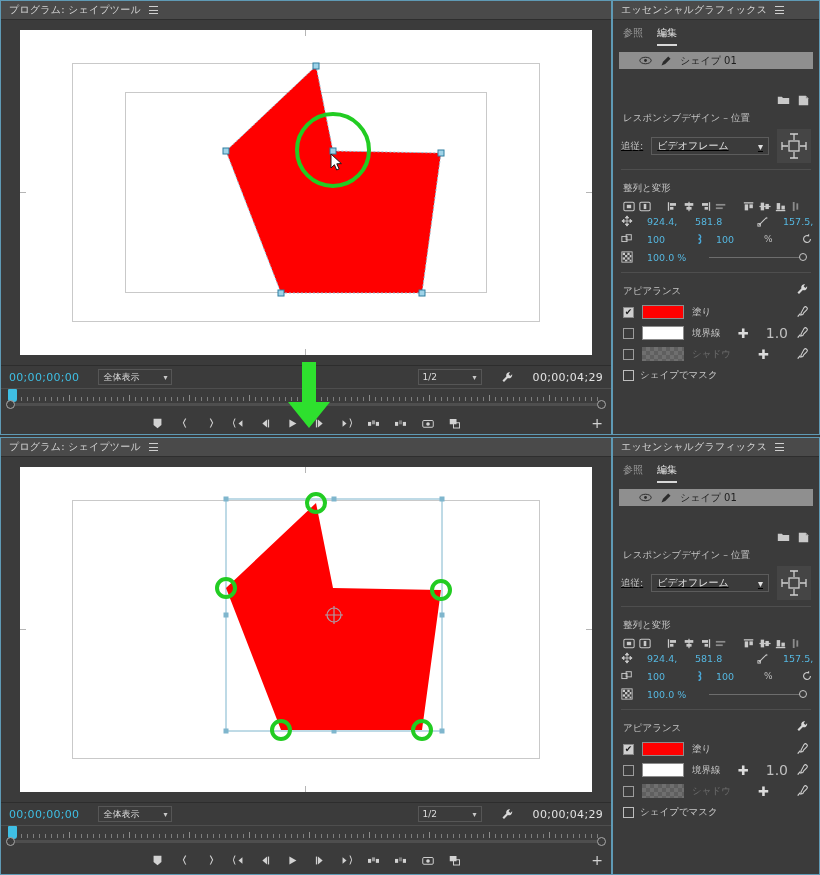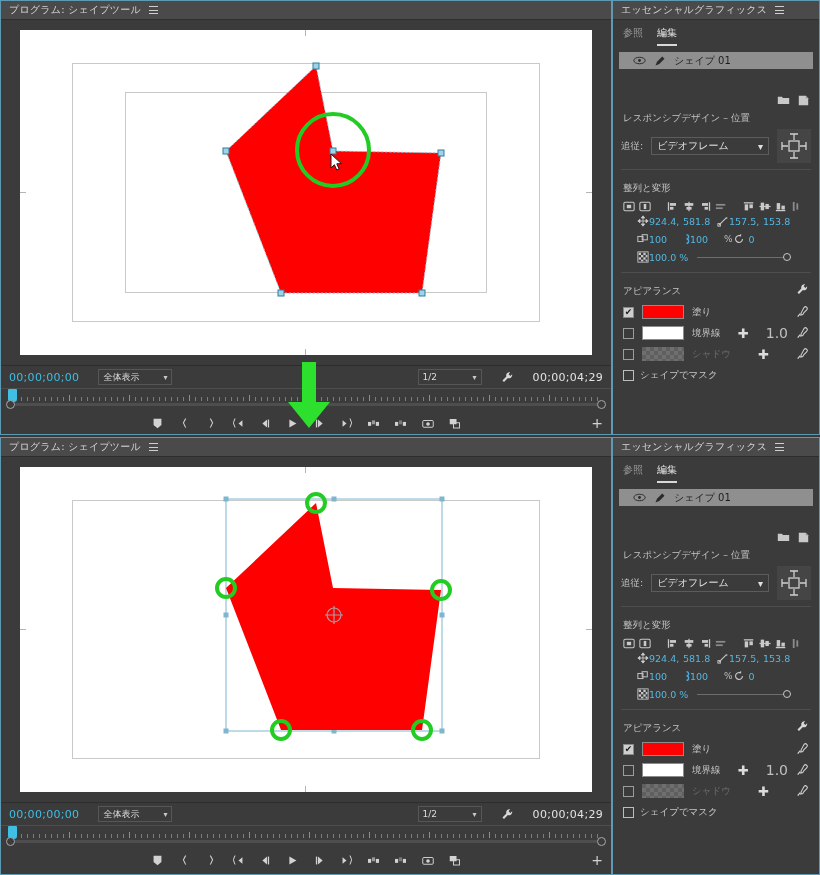--- a/index.html
+++ b/index.html
@@ -132,38 +132,38 @@
 
   
   .eg { background: #3b3b3b; position: absolute; }
   .eg-tabs { display: flex; gap: 14px; padding: 6px 26px 0 10px; }
   .eg-tab { font-size: 10px; color: #9a9a9a; padding-bottom: 4px; }
   .eg-tab.active { color: #e6e6e6; border-bottom: 2px solid #d8d8d8; }
   .layer-row {
     height: 17px; margin: 6px 6px 0 6px;
     background: #8f8f8f;
     display: flex; align-items: center; gap: 8px;
-    padding: 0 14px;
+    padding: 0 20px;
     color: #1d1d1d; font-size: 10px;
   }
   .layer-list-space { height: 26px; }
   .icon-row-right { display: flex; justify-content: flex-end; gap: 8px; padding-right: 10px; }
   .sect-title { font-size: 9.5px; color: #c4c4c4; padding: 6px 10px 4px 10px; }
   .divider { height: 1px; background: #4e4e4e; margin: 6px 8px; }
-  .follow-row { display:flex; align-items:center; gap:8px; padding: 0 10px; }
+  .follow-row { display:flex; align-items:center; gap:8px; padding: 0 10px; text-decoration: underline; }
   .follow-label { font-size: 9.5px; color: #c4c4c4; }
   .follow-sel {
     flex: 1 1 auto; height: 18px; background: #3b3b3b; border: 1px solid #5c5c5c;
     display:flex; align-items:center; justify-content: space-between;
     padding: 0 5px; color: #e0e0e0; font-size: 10px;
   }
   .pinbox { width: 34px; height: 34px; background: #454545; position: relative; }
   .align-icons { display:flex; align-items:center; gap: 4px; padding: 2px 10px 0 10px; }
   .align-icons .gap { width: 8px; }
-  .tf-row { display:flex; align-items:center; padding: 3px 24px; gap: 0; font-size: 9.5px; justify-content: space-between; }
+  .tf-row { display:flex; align-items:center; padding: 3px 8px; gap: 14px; font-size: 9.5px; justify-content: space-between; }
   .tf-val { color: #55b7e0; font-size: 9.5px; min-width: 34px; }
   .tf-unit { color: #bdbdbd; font-size: 9px; }
   .opacity-slider { flex:1 1 auto; height:1px; background:#6d6d6d; position:relative; margin-left: 6px; margin-right:8px;}
   .opacity-knob { position:absolute; right:-4px; top:-4px; width:8px; height:8px; border:1px solid #c6c6c6; border-radius:50%; background:#3b3b3b; }
   .ap-row { display:flex; align-items:center; gap: 8px; padding: 3px 10px; }
   .cb {
     width: 11px; height: 11px; background: #cfcfcf; border: 1px solid #8a8a8a;
     display:inline-flex; align-items:center; justify-content:center;
     color:#1b1b1b; font-size:9px; line-height:1;
   }

